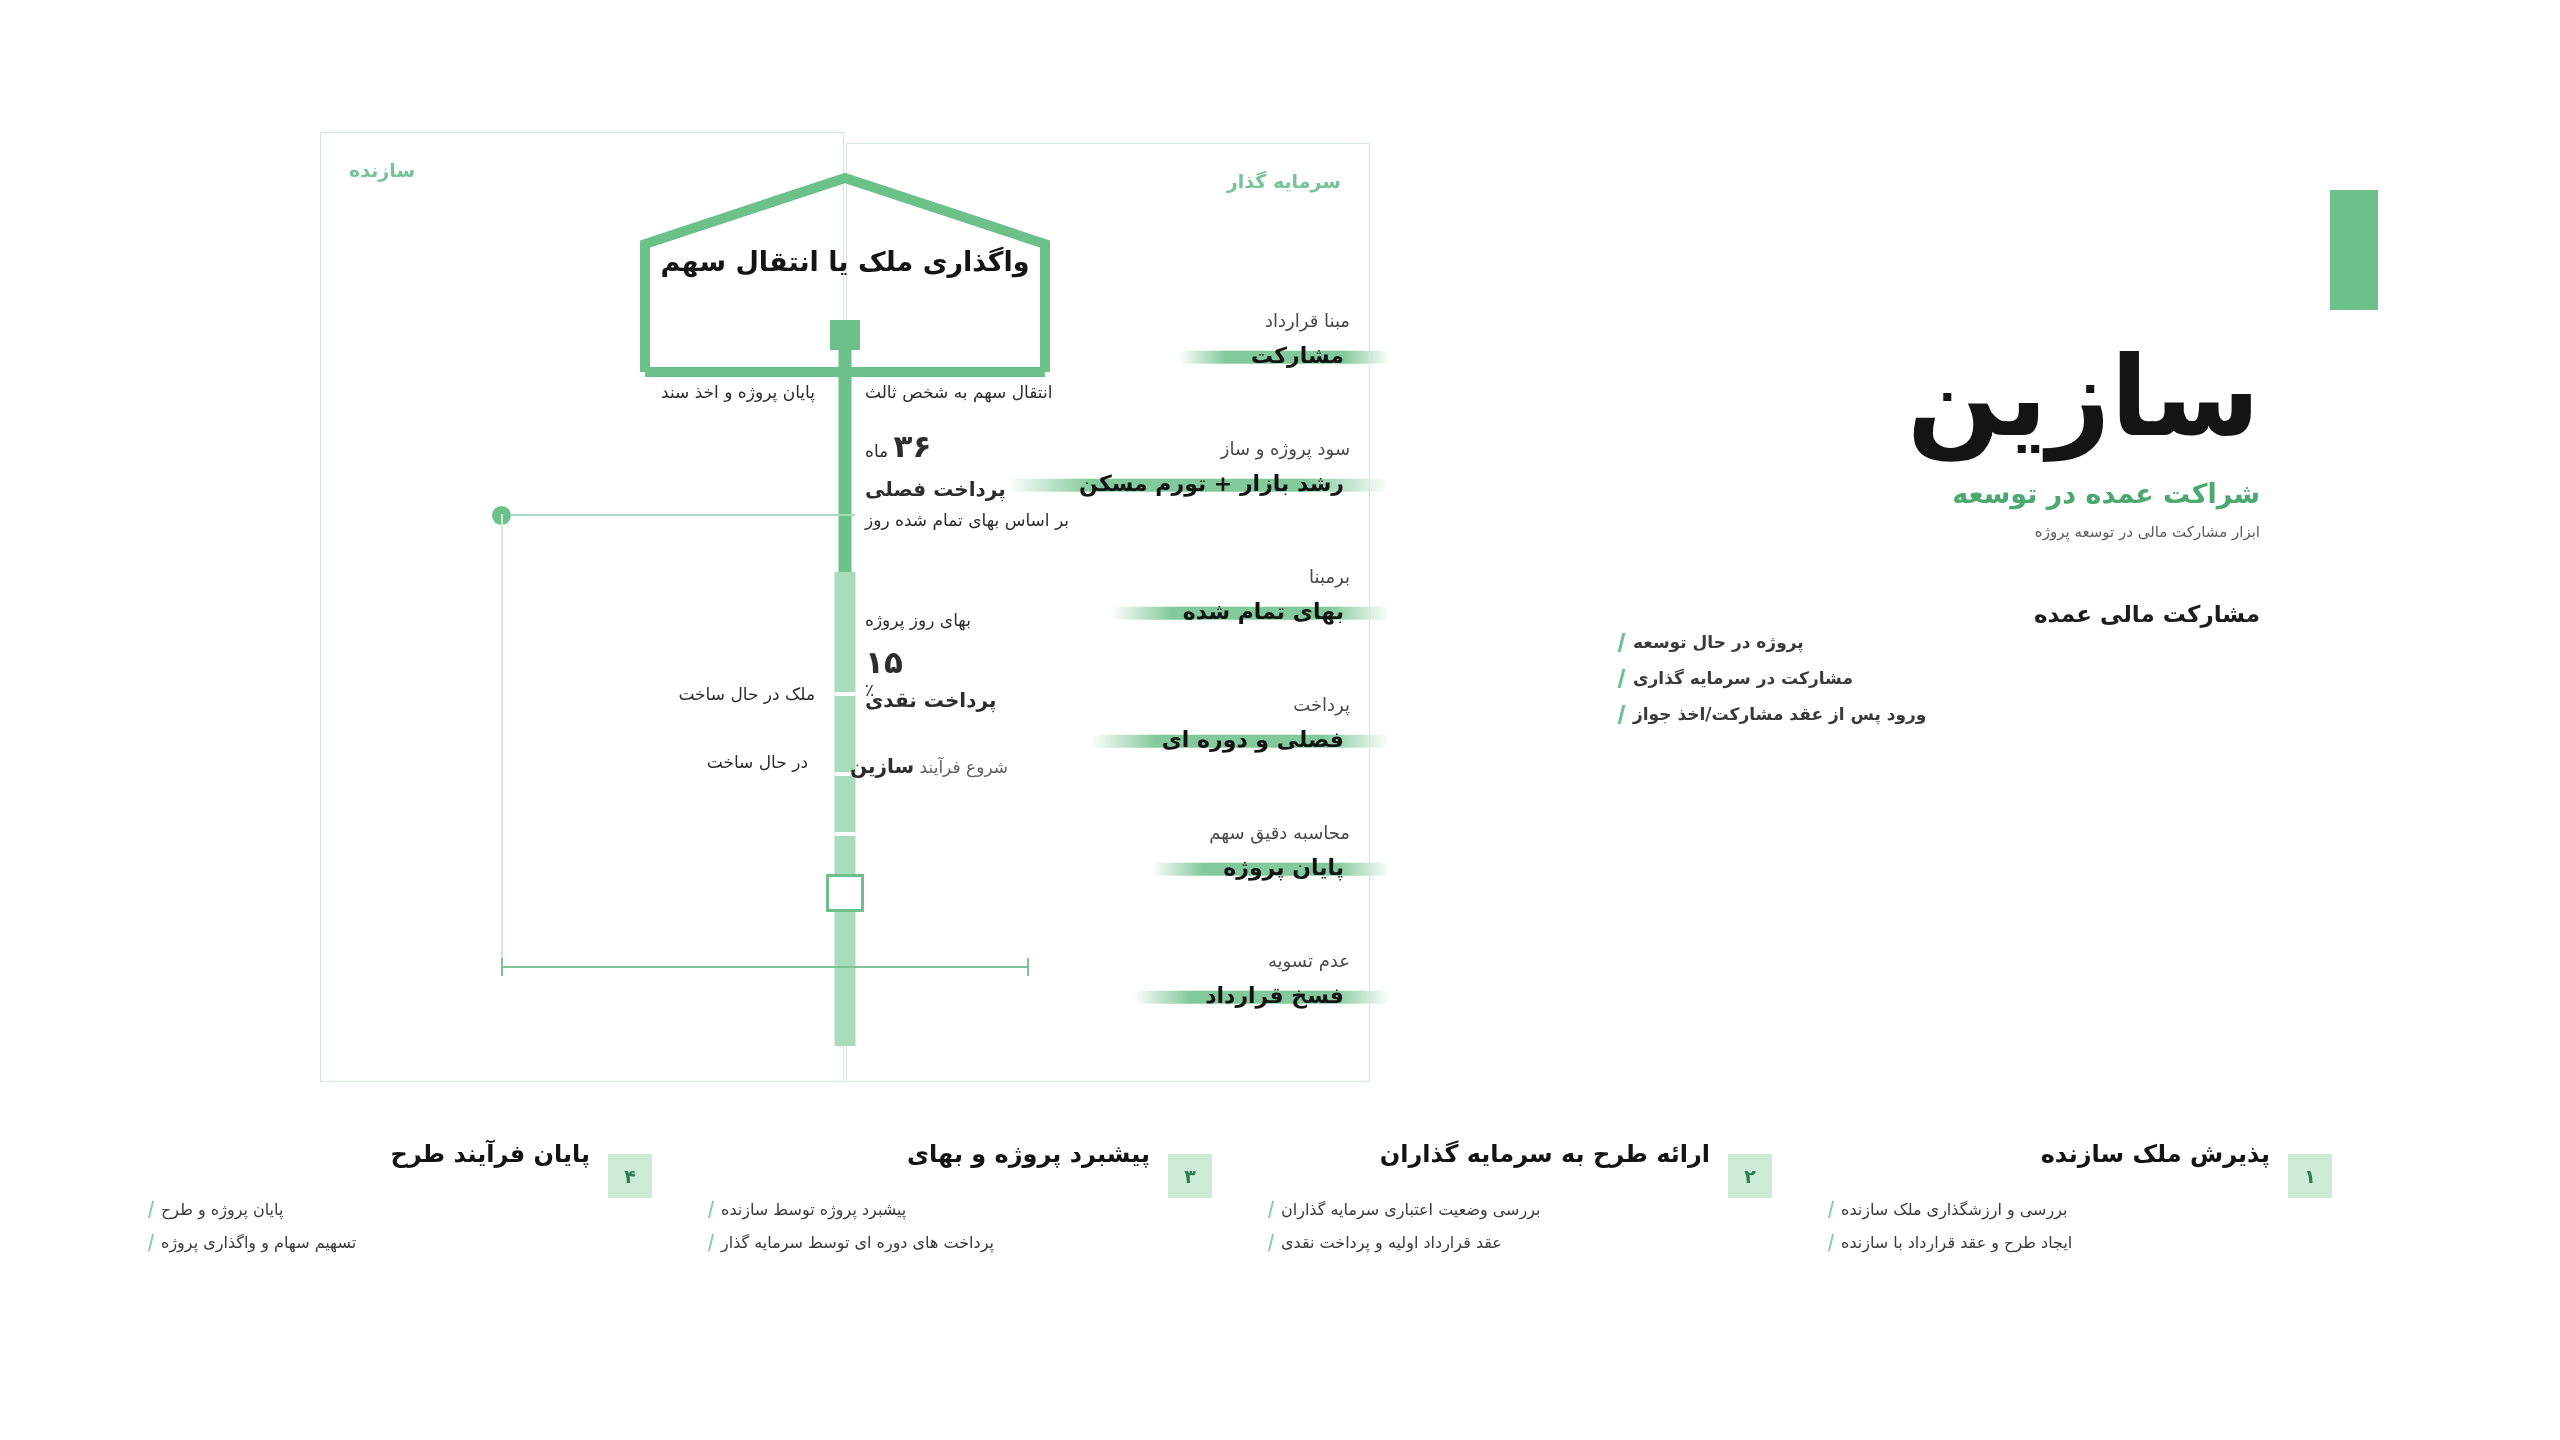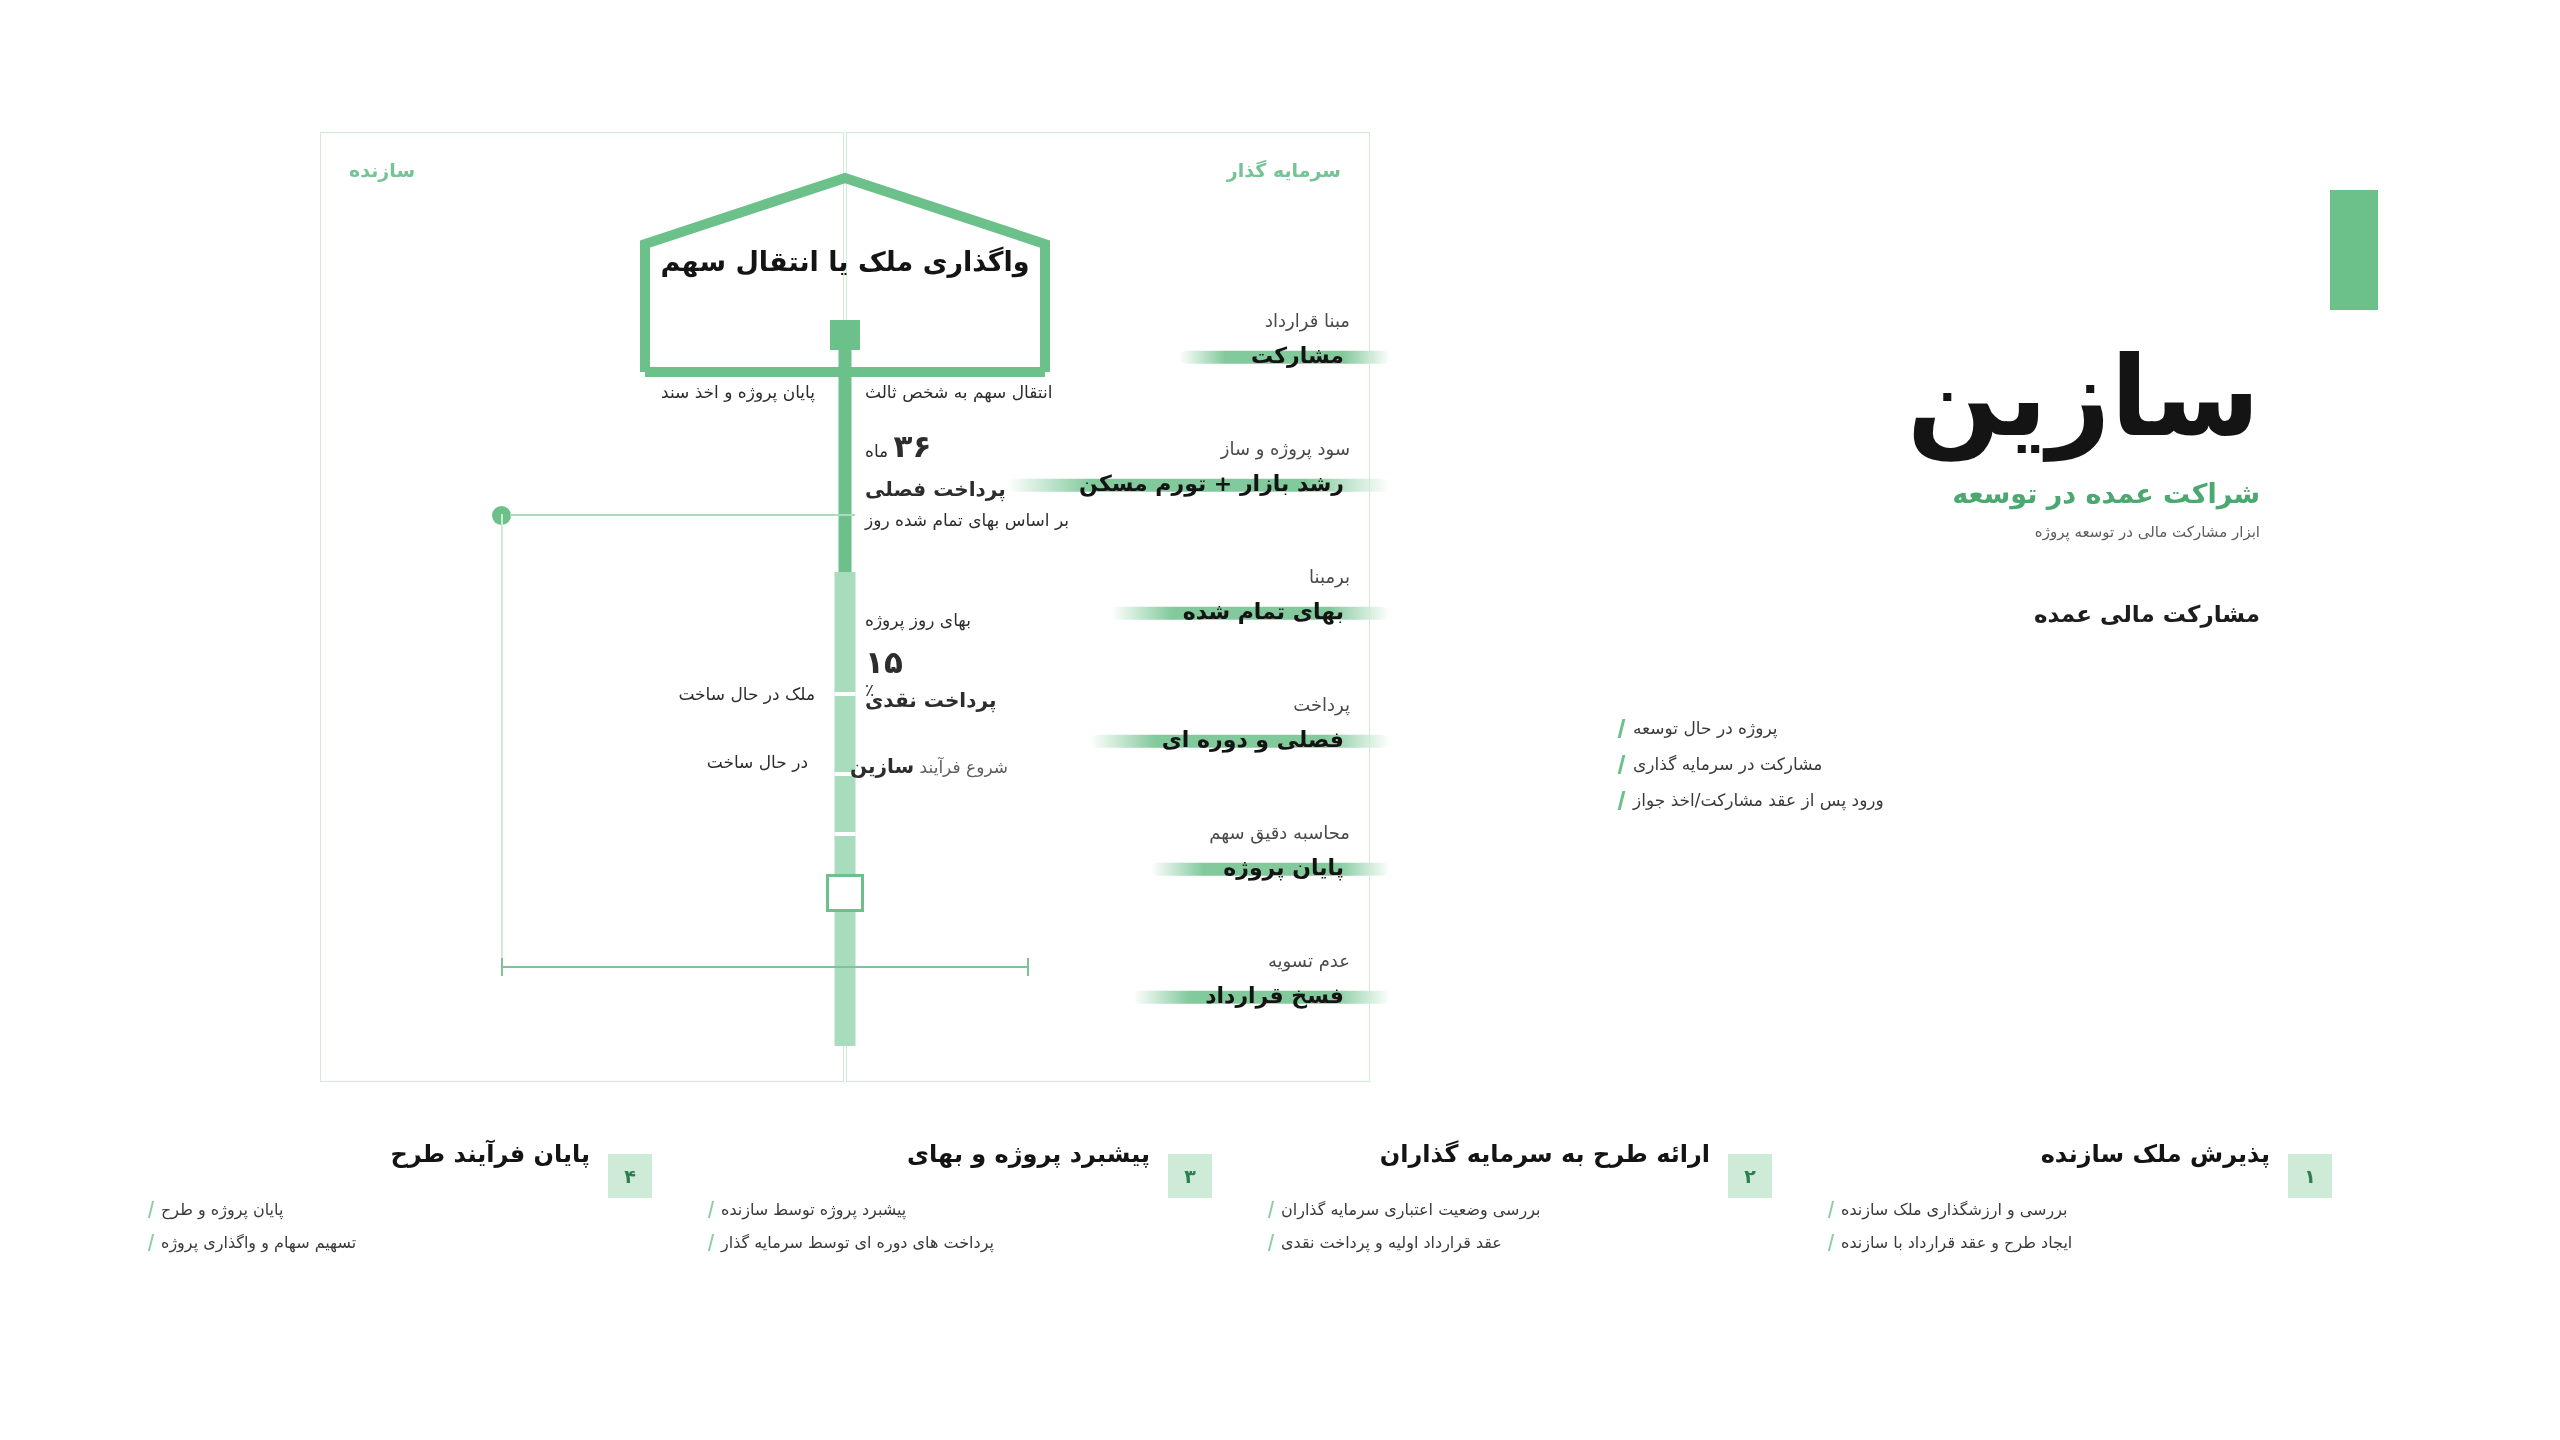--- a/index.html
+++ b/index.html
@@ -28,21 +28,21 @@
     line-height:1.05;color:#141414;margin:160px 0 0 0;
   }
   .brand-sub{
     color:#4aa870;font-size:27px;font-weight:700;margin-top:22px;
   }
   .brand-sub2{
     color:#5c5c5c;font-size:15px;margin-top:14px;
   }
   .brand-p1{font-size:23px;font-weight:700;margin-top:56px;line-height:1.55;}
   .brand-p1 .l2{display:block;}
-  .bullets{margin-top:86px;}
+  .bullets{font-weight:bold;}
   .bullet{
     font-size:17px;color:#3a3a3a;margin-bottom:16px;
     display:flex;justify-content:flex-end;align-items:center;gap:10px;
   }
   .bullet .tick{
     display:inline-block;width:3px;height:19px;background:#6cc08a;
     transform:skewX(-14deg);
   }
 
   
@@ -61,21 +61,21 @@
     background:linear-gradient(to right,rgba(108,192,138,0) 0%,rgba(108,192,138,.85) 22%,rgba(108,192,138,.85) 78%,rgba(108,192,138,0) 100%);
     border-radius:7px;z-index:-1;
   }
   .kv-value span{position:relative;z-index:2;}
 
   
   .panels{position:absolute;left:320px;top:132px;width:1050px;height:950px;}
   .panel{
     position:absolute;top:0;bottom:0;border:1px solid #cdebd7;
   }
-  .panel-right{right:0;width:522px;}
+  .panel-right{right:0;width:522px;margin-top:11px;}
   .panel-left{left:0;width:522px;text-decoration:underline;}
   .panel-tag{
     position:absolute;top:26px;font-size:19px;color:#76c496;font-weight:600;
   }
   .panel-right .panel-tag{right:28px;}
   .panel-left .panel-tag{left:28px;}
 
   
   .house{
     position:absolute;left:50%;top:40px;transform:translateX(-50%);

